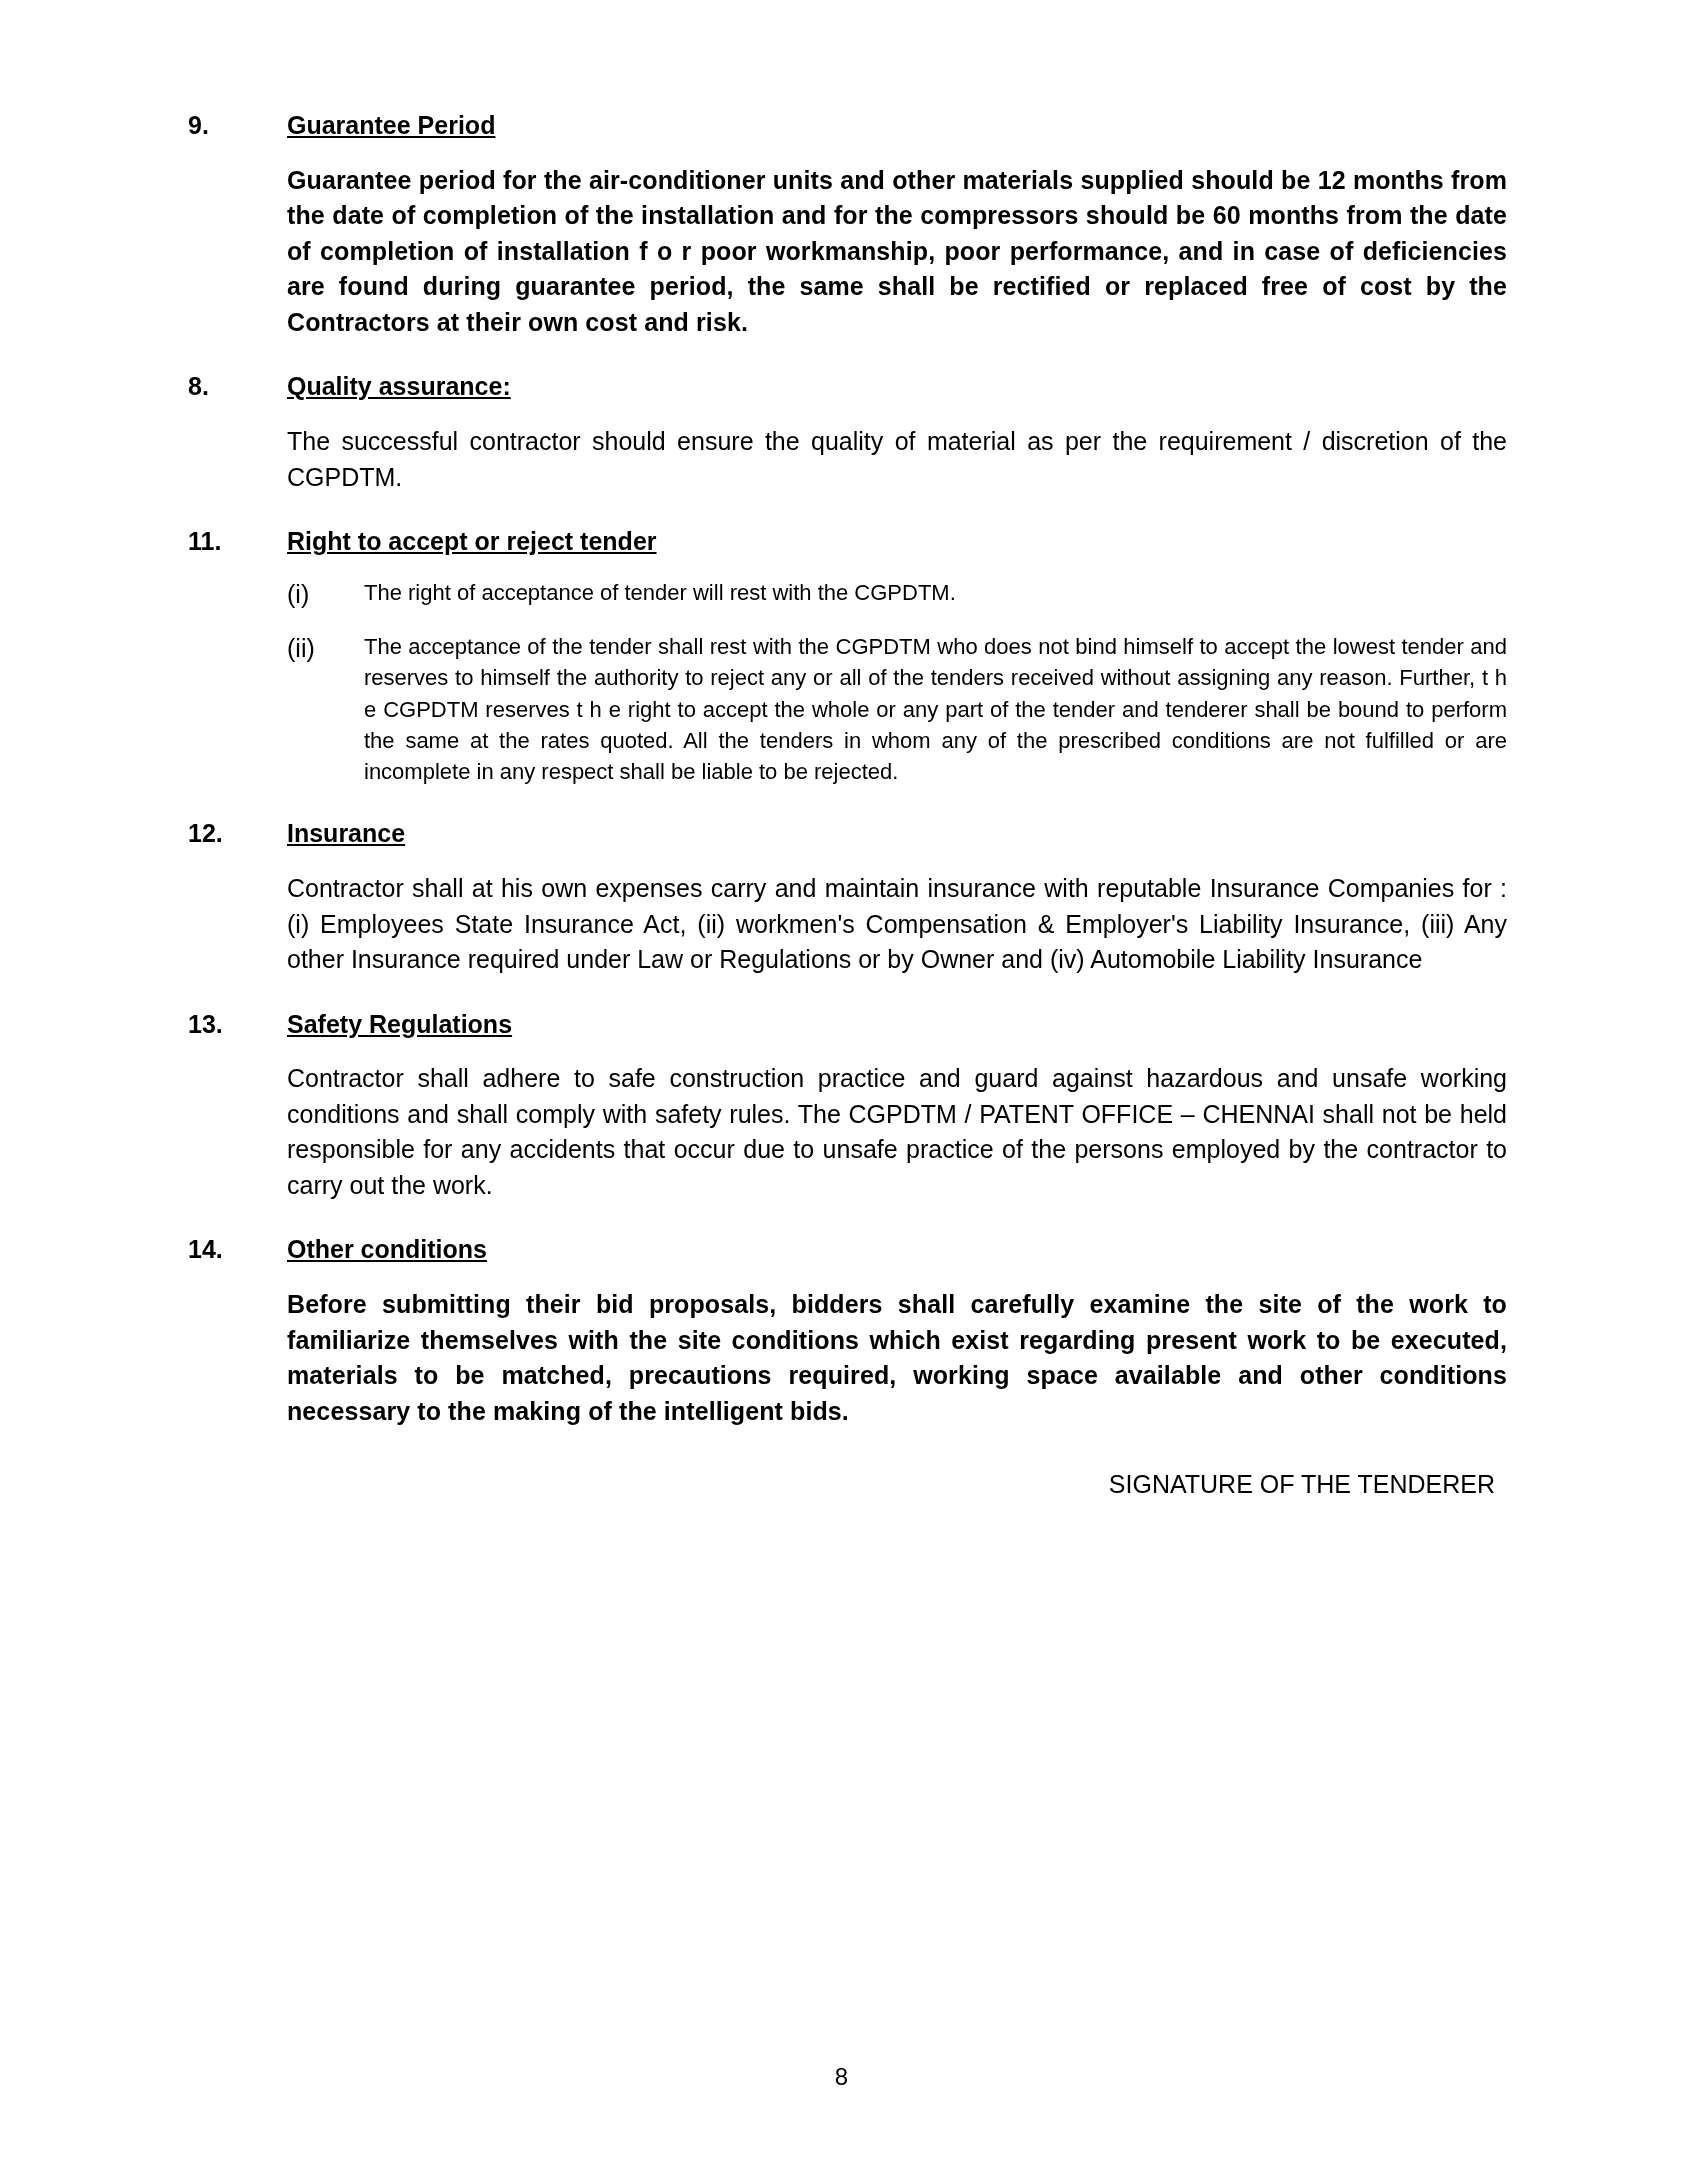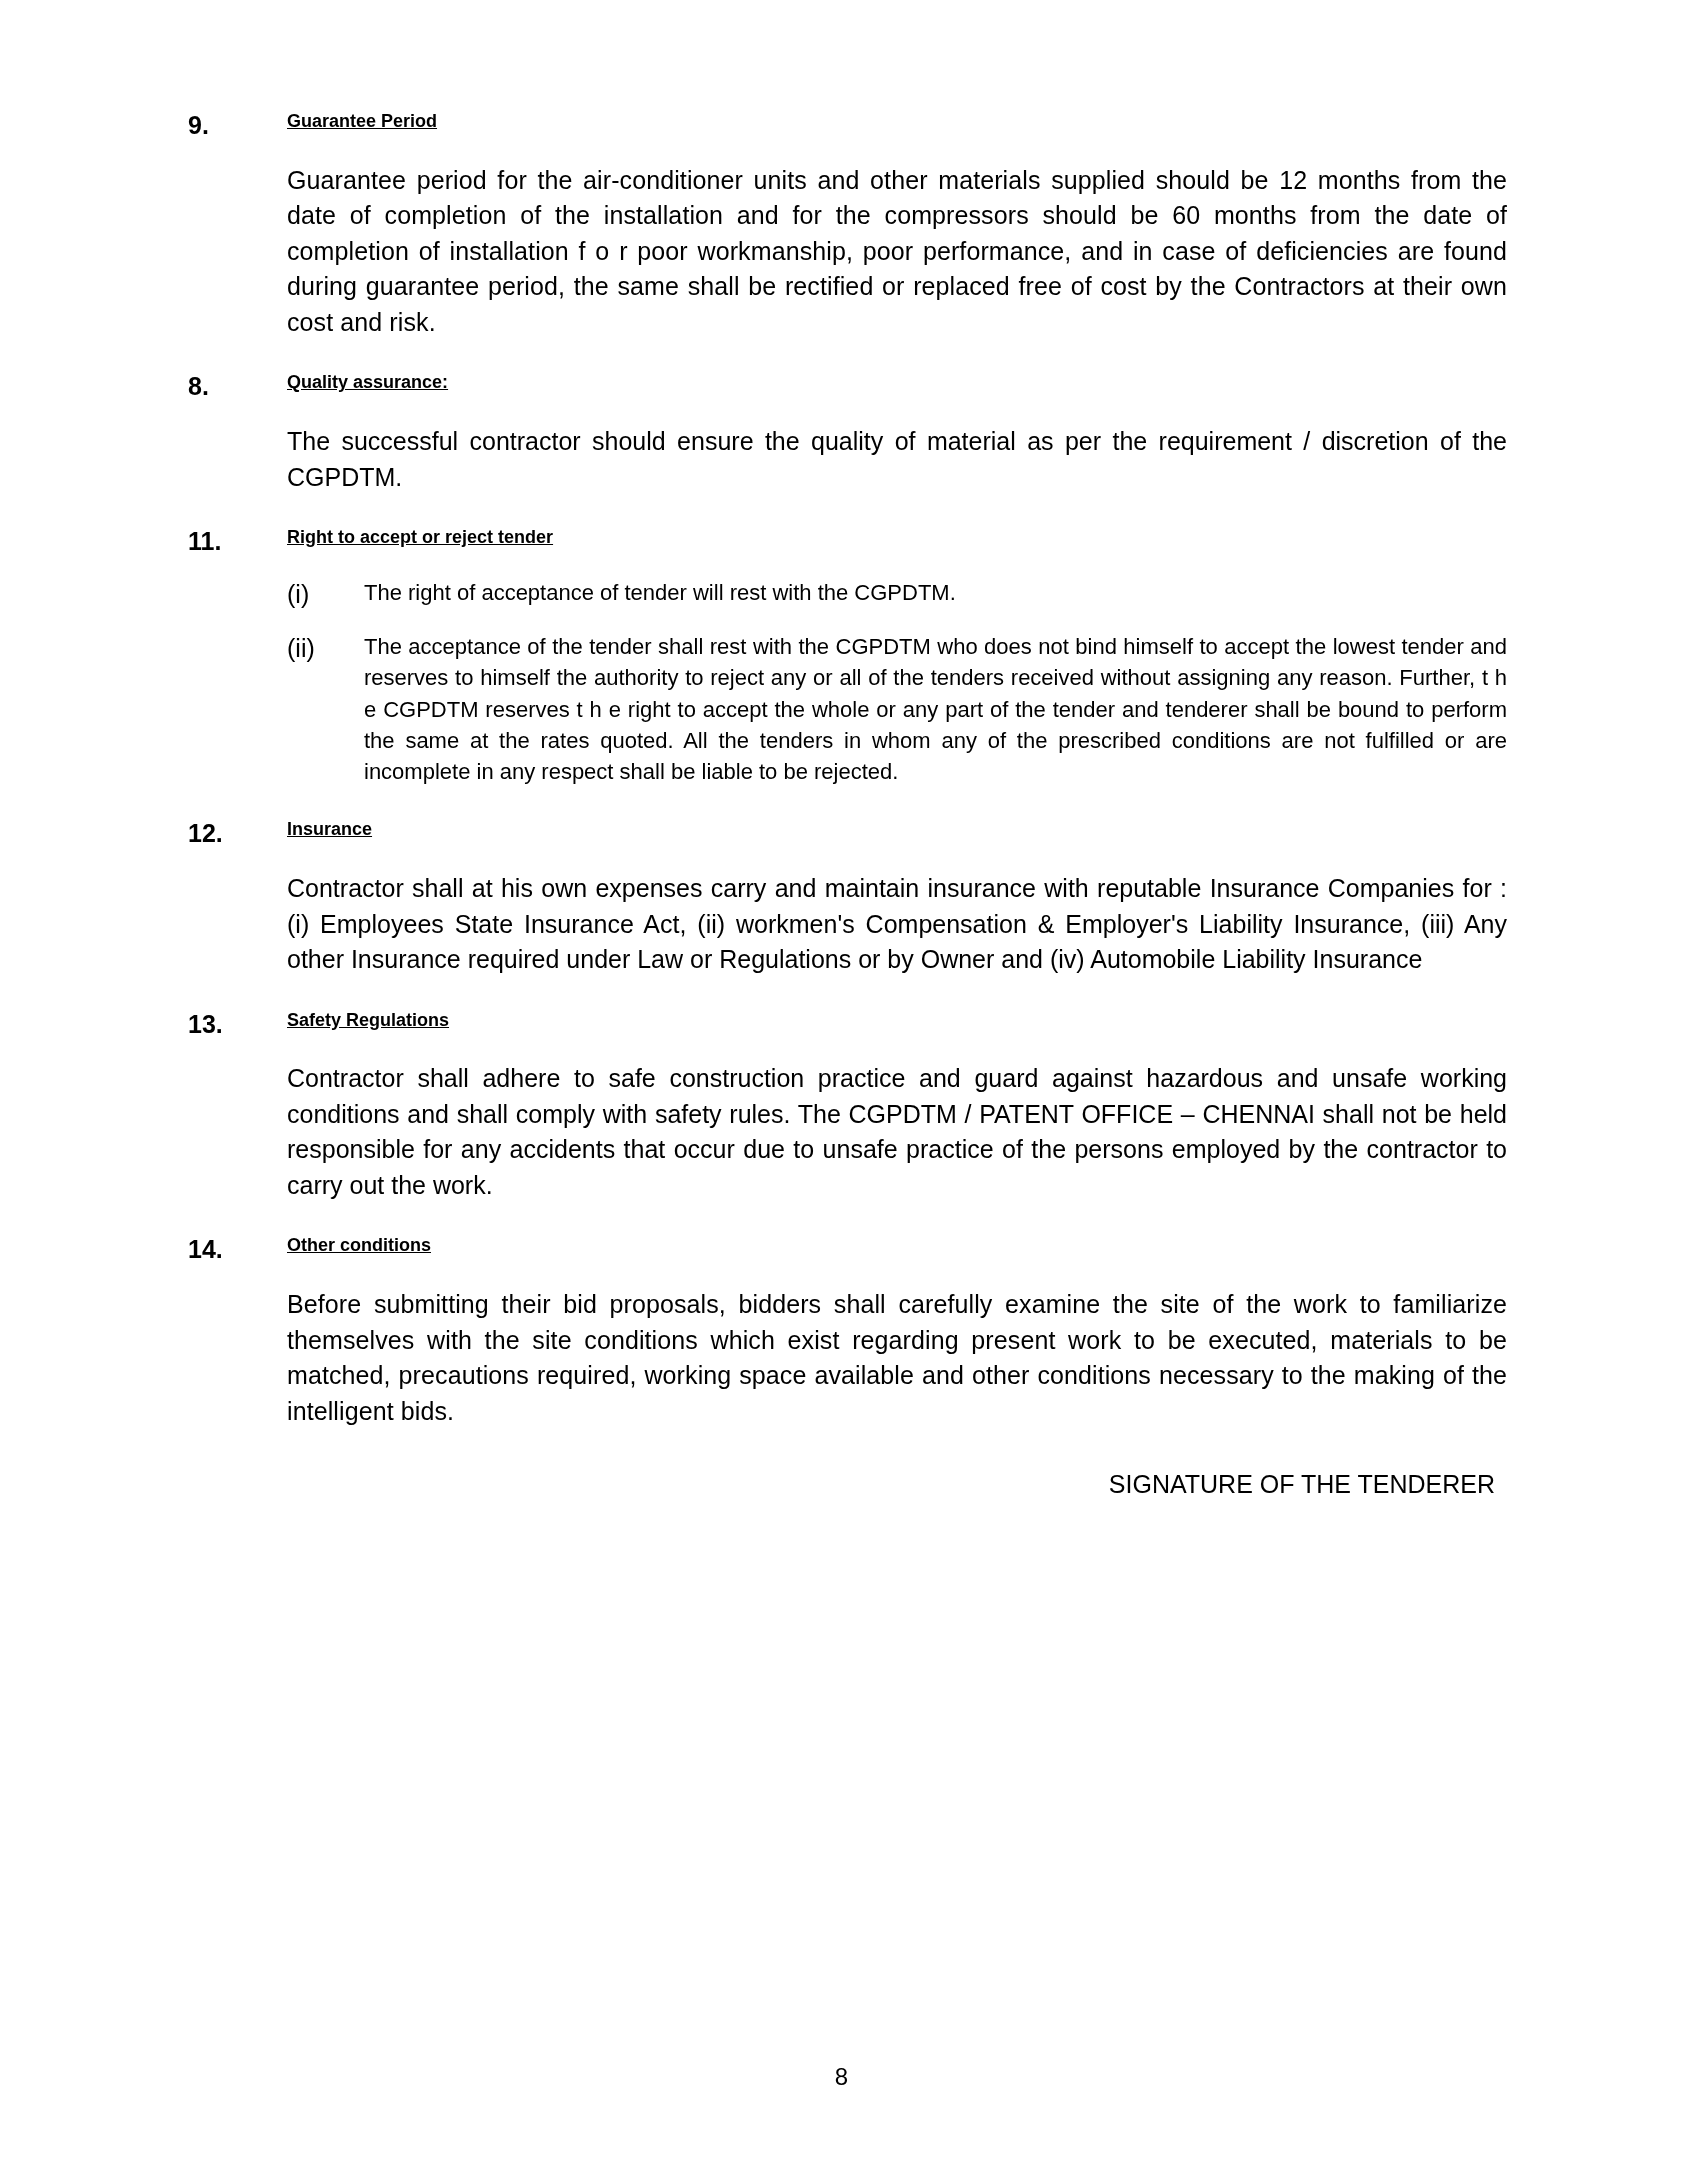--- a/index.html
+++ b/index.html
@@ -29,34 +29,34 @@
     margin-top: 0;
   }
   .clause-num {
     width: 99px;
     flex: 0 0 99px;
     font-size: 25px;
     font-weight: bold;
     line-height: 1.35;
   }
   .clause-title {
-    font-size: 18px;
+    font-size: 25px;
     font-weight: bold;
     text-decoration: underline;
     line-height: 1.35;
   }
   .body-text {
     margin-left: 99px;
     margin-top: 20px;
     font-size: 25px;
     line-height: 1.42;
     text-align: justify;
   }
   .body-text.bold {
-    font-weight: normal;
+    font-weight: bold;
     letter-spacing: 0.1px;
   }
   .sub-list {
     margin-left: 99px;
     margin-top: 18px;
   }
   .sub-item {
     display: flex;
     align-items: flex-start;
     margin-top: 19px;

